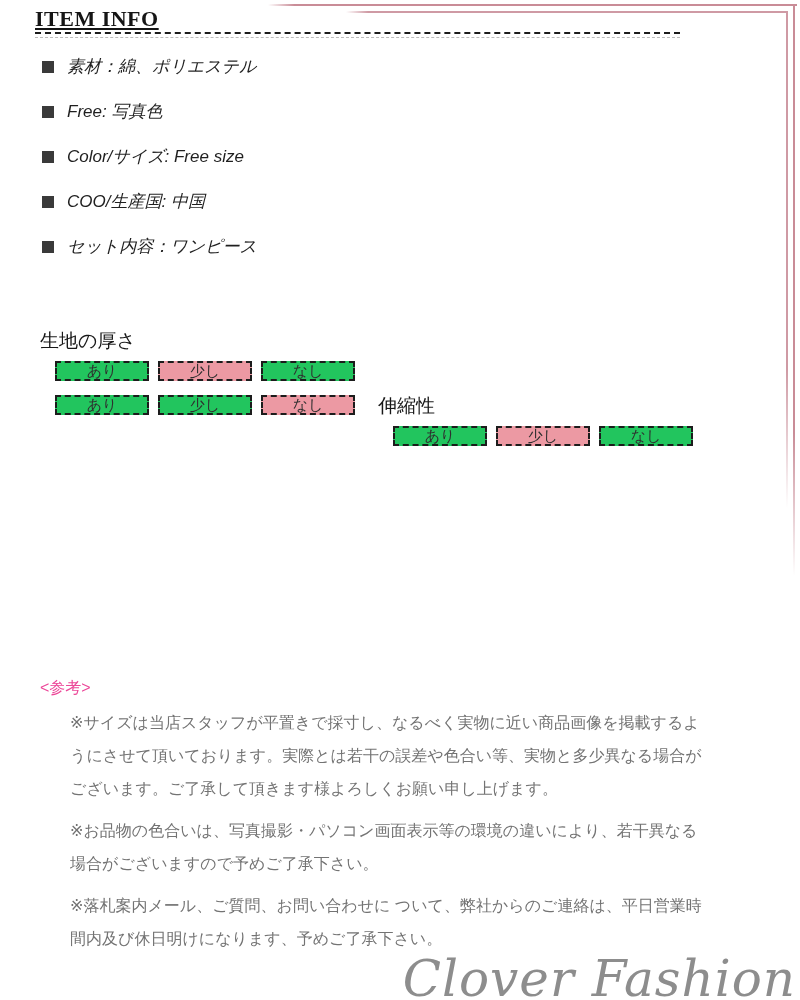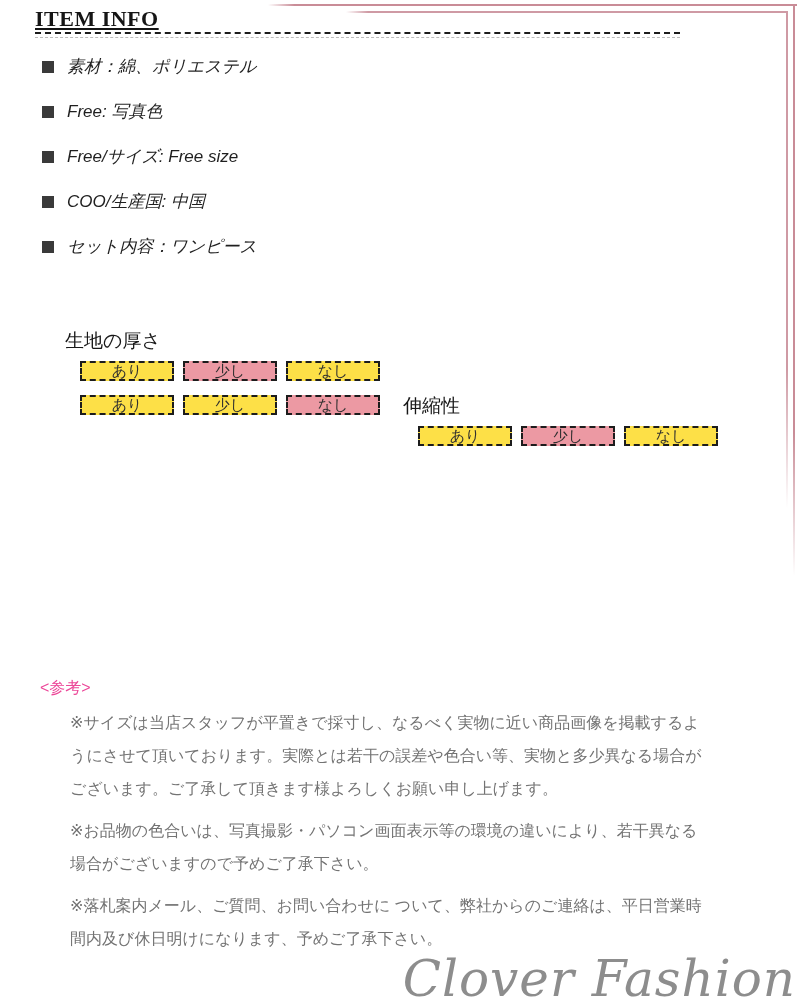--- a/index.html
+++ b/index.html
@@ -31,28 +31,28 @@
   .title-dash-sub{position:absolute;left:35px;top:37px;width:645px;height:0;
     border-top:1px dashed #bcbcbc;}
 
   
   .spec-list{position:absolute;left:42px;top:56px;}
   .spec-row{display:flex;align-items:center;height:21px;margin-bottom:24px;font-style:italic;}
   .bullet{width:12px;height:12px;background:#3a3a3a;margin-right:13px;flex:0 0 auto;}
   .spec-text{font-size:17px;color:#1f1f1f;white-space:nowrap;}
 
   
-  .attr-group{position:absolute;margin-left:25px;}
+  .attr-group{position:absolute;}
   .attr-g1{left:40px;top:330px;}
   .attr-g2{left:40px;top:395px;}
   .attr-g3{left:378px;top:395px;}
   .attr-label{font-size:19px;color:#171717;line-height:22px;margin:0 0 9px 0;}
   .attr-options{display:flex;margin-left:15px;}
   .opt-box{
-    width:90px;height:16px;border:2px dashed #1c1c1c;background:#fde047;
+    width:90px;height:16px;border:2px dashed #1c1c1c;background:#22c55e;
     display:flex;align-items:center;justify-content:center;
     font-size:15px;color:#2f2f2f;margin-right:9px;
   }
   .opt-box.selected{background:#ec99a3;}
 
   
   .ref-heading{position:absolute;left:40px;top:678px;margin:0;
     font-size:16px;font-weight:normal;color:#ec4899;}
   .ref-body{position:absolute;left:70px;top:706px;width:632px;}
   .ref-body p{margin:0 0 9px 0;font-size:16px;line-height:33px;color:#737373;
@@ -82,21 +82,21 @@
   <div class="spec-row">
     <span class="bullet"></span>
     <span class="spec-text">素材：綿、ポリエステル</span>
   </div>
   <div class="spec-row">
     <span class="bullet"></span>
     <span class="spec-text">Free: 写真色</span>
   </div>
   <div class="spec-row">
     <span class="bullet"></span>
-    <span class="spec-text">Free/サイズ: Free size</span>
+    <span class="spec-text">Color/サイズ: Free size</span>
   </div>
   <div class="spec-row">
     <span class="bullet"></span>
     <span class="spec-text">COO/生産国: 中国</span>
   </div>
   <div class="spec-row">
     <span class="bullet"></span>
     <span class="spec-text">セット内容：ワンピース</span>
   </div>
 </div>

